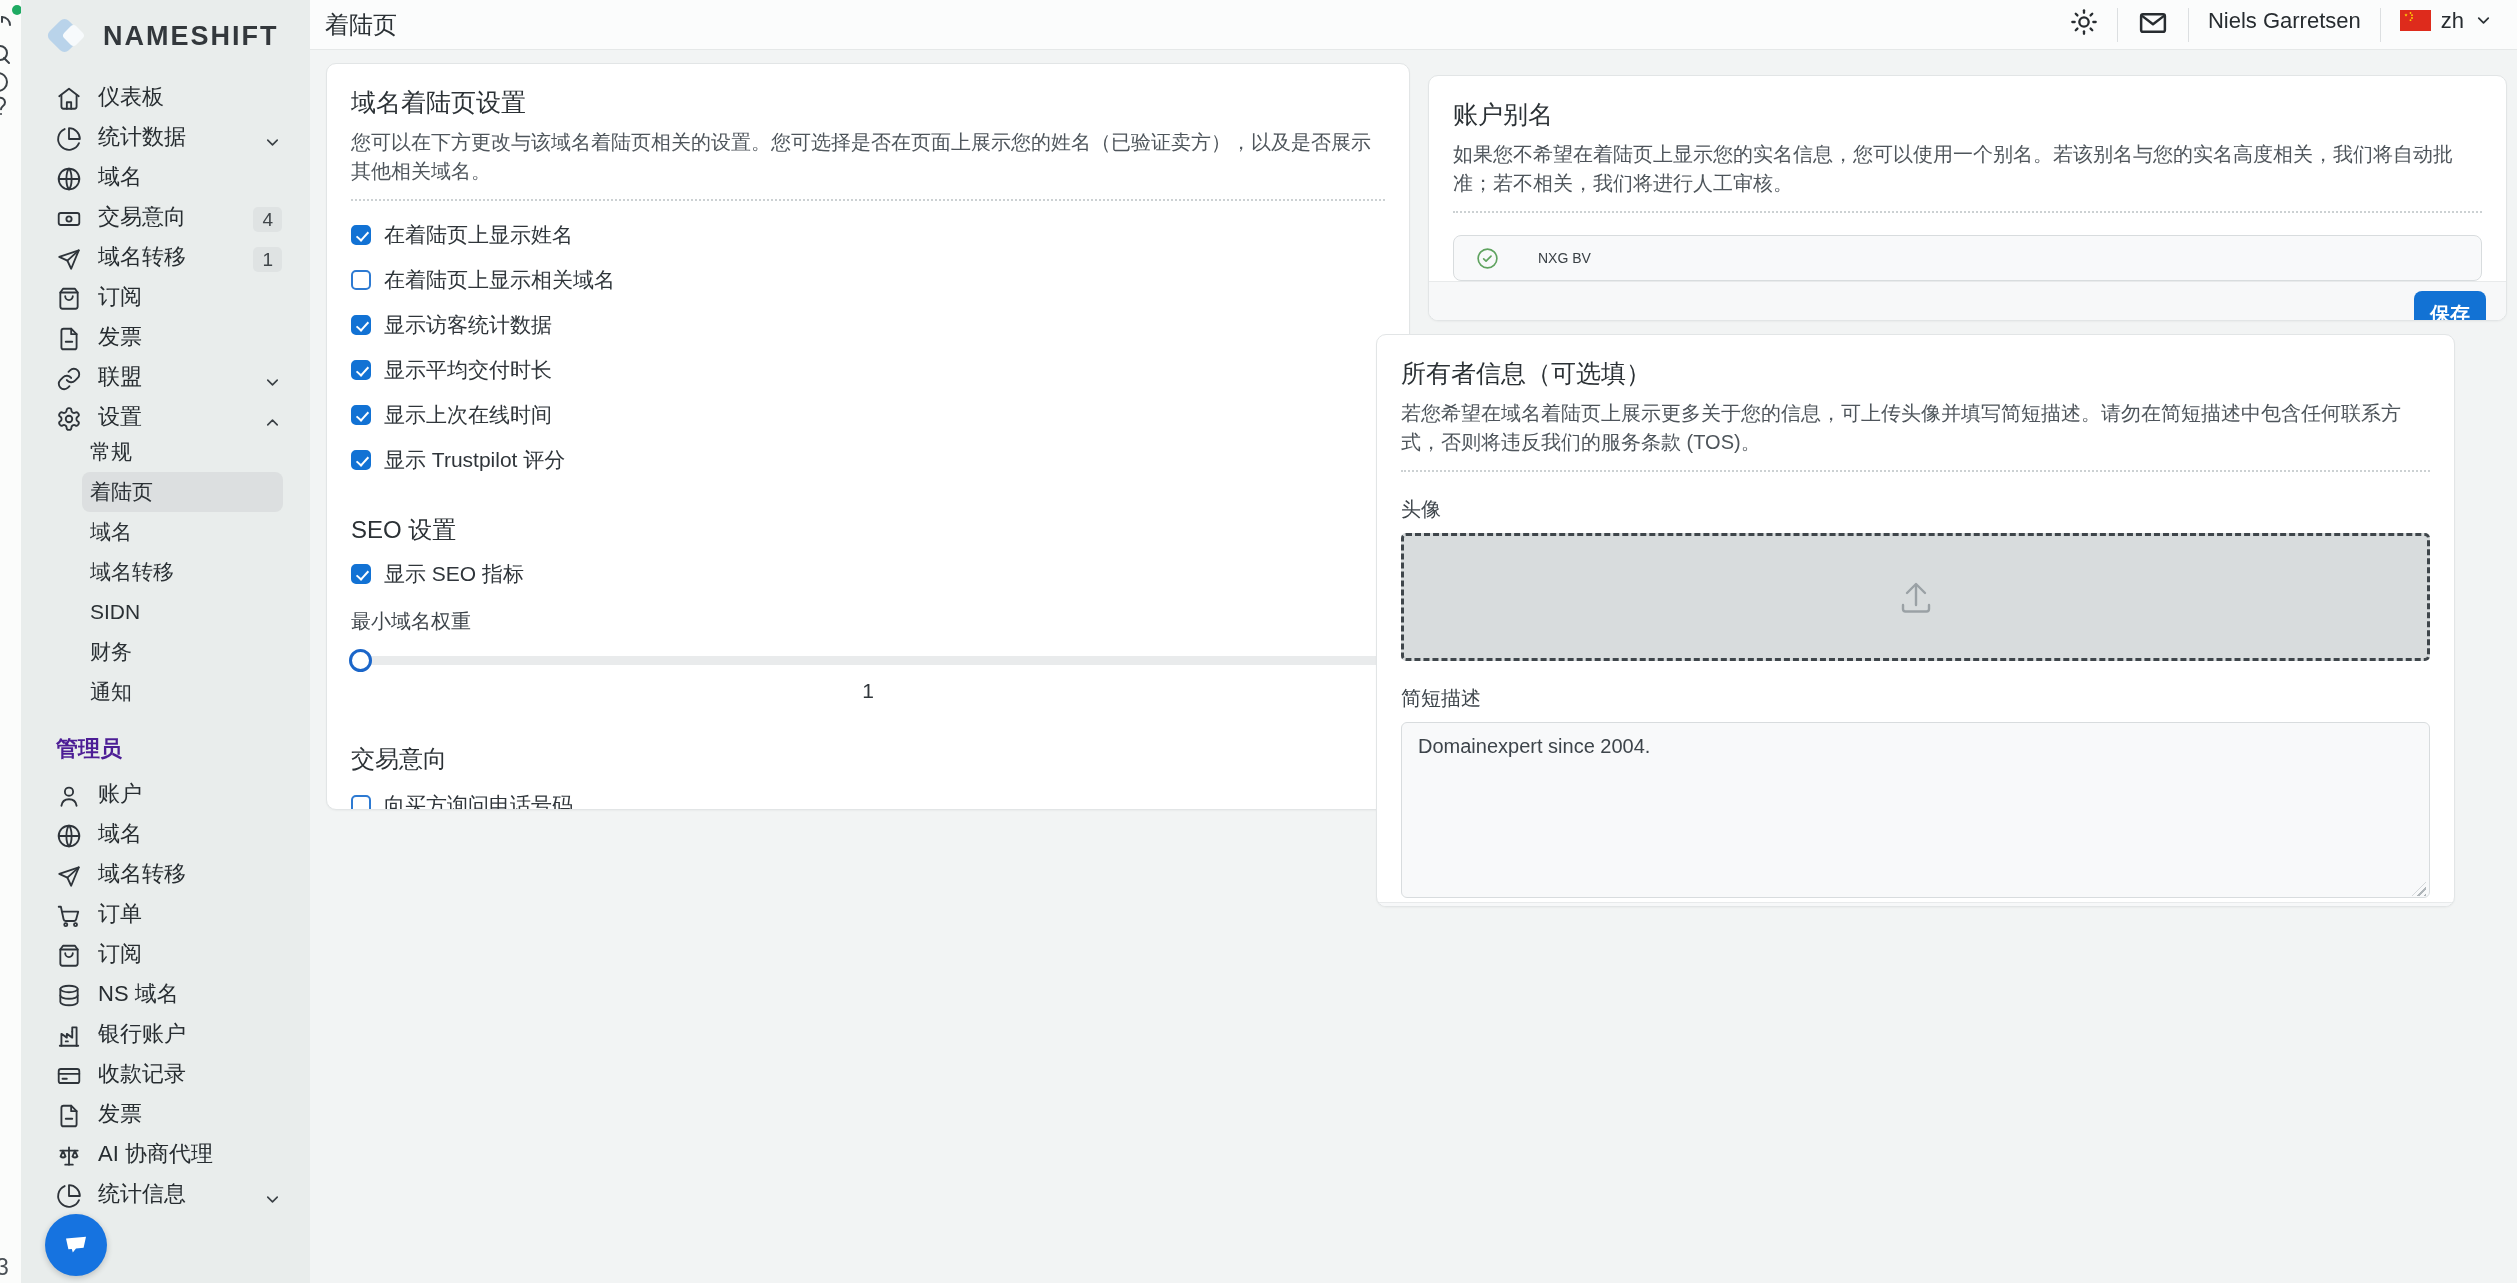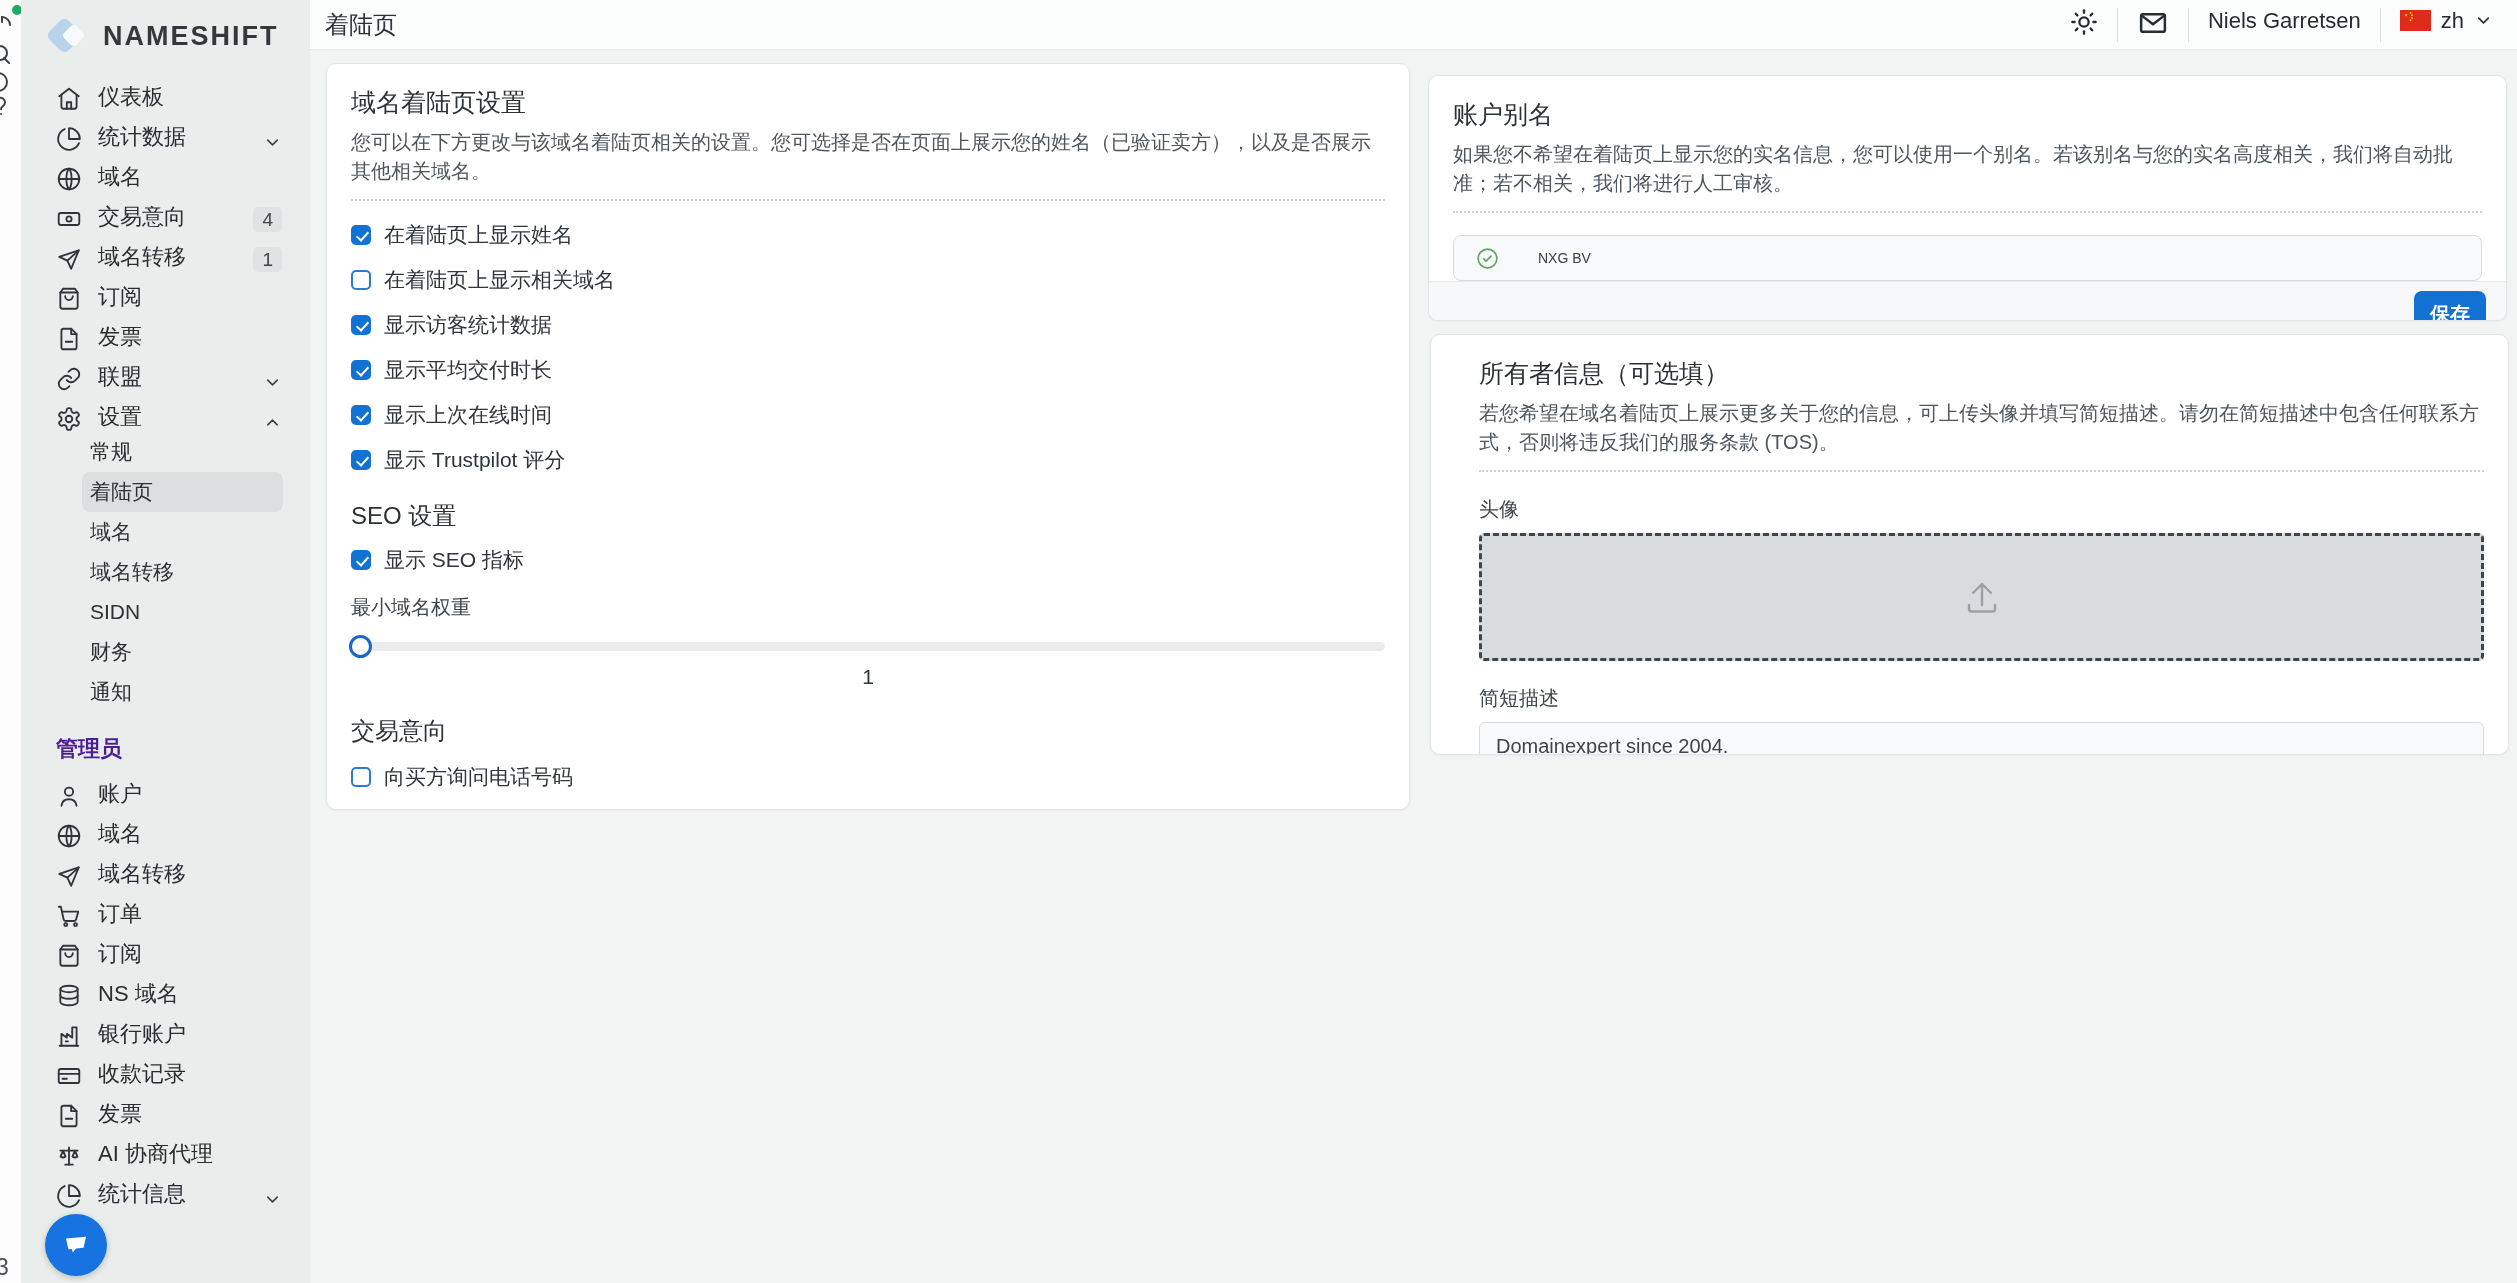--- a/index.html
+++ b/index.html
@@ -41,35 +41,35 @@
   .tb-ic svg { display:block; fill:none; stroke:currentColor; stroke-linecap:round; stroke-linejoin:round; }
   .tb-name { font-size:22px; color:#272c30; }
   .lang { display:flex; align-items:center; gap:10px; cursor:pointer; }
   .lang-code { font-size:22px; color:#272c30; }
 
   
   .content { position:absolute; left:310px; top:50px; right:0; bottom:0; background:#f2f4f4; }
   .card { position:absolute; background:#fff; border:1px solid #e2e5e6; border-radius:10px; box-shadow:0 1px 2px rgba(0,0,0,.04); display:flex; flex-direction:column; overflow:hidden; }
   .card-left  { left:16px;  top:13px;  width:1084px; height:747px; }
   .card-alias { left:1118px; top:25px;  width:1079px; height:246px; }
-  .card-owner { left:1120px; top:284px; width:1079px; height:421px;padding-left:24px; }
+  .card-owner { left:1066px; top:284px; width:1079px; height:573px; }
   .card-body { padding:22px 24px 0 24px; flex:1 1 auto; }
   .card-title { font-size:25px; font-weight:500; color:#2b3135; }
   .card-desc { margin-top:9px; font-size:20px; color:#4e555b; line-height:1.45; }
   .dotted { margin-top:13px; border-top:2px dotted #ccd1d3; }
   .card-footer { flex:0 0 65px; background:#f7f8f9; border-top:1px solid #e8eaeb; display:flex; align-items:center; justify-content:flex-end; padding-right:20px; }
   .btn-primary { background:#1272d4; color:#fff; font-size:20px; font-weight:600; border:none; border-radius:8px; padding:10px 16px; cursor:pointer; font-family:inherit; }
 
   .cb-row { display:flex; align-items:center; margin-top:17px; cursor:pointer; }
   .cb { width:20px; height:20px; border-radius:5px; border:2px solid #2d7ad2; background:#fff; position:relative; flex:0 0 auto; }
   .cb.checked { background:#1272d4; border-color:#1272d4; }
   .cb.checked::after { content:""; position:absolute; left:6px; top:2px; width:5px; height:10px; border:solid #fff; border-width:0 2.5px 2.5px 0; transform:rotate(42deg); }
   .cb-label { font-size:21px; color:#2f353a; margin-left:13px; }
   .list-first { margin-top:20px; }
-  .section-heading { margin-top:26px; font-size:24px; color:#2b3135; }
+  .section-heading { margin-top:40px; font-size:24px; color:#2b3135; }
   .field-label { margin-top:20px; font-size:20px; color:#3e454b; }
 
   .slider-wrap { position:relative; height:24px; margin-top:13px; }
   .slider-track { position:absolute; left:4px; right:0; top:8px; height:9px; background:#e9ebec; border-radius:6px; }
   .slider-handle { position:absolute; left:-2px; top:1px; width:23px; height:23px; border-radius:50%; background:#fff; border:3px solid #1b66c9; cursor:pointer; }
   .slider-value { margin-top:7px; text-align:center; font-size:21px; color:#30363b; }
 
   .alias-field { margin-top:22px; height:46px; background:#f8f9fa; border:1px solid #d8dcde; border-radius:8px; display:flex; align-items:center; cursor:text; }
   .alias-ic { margin-left:21px; width:25px; height:25px; color:#5fa35f; flex:0 0 auto; }
   .alias-ic svg { width:25px; height:25px; fill:none; stroke:currentColor; stroke-width:1.6; stroke-linecap:round; stroke-linejoin:round; display:block; }

